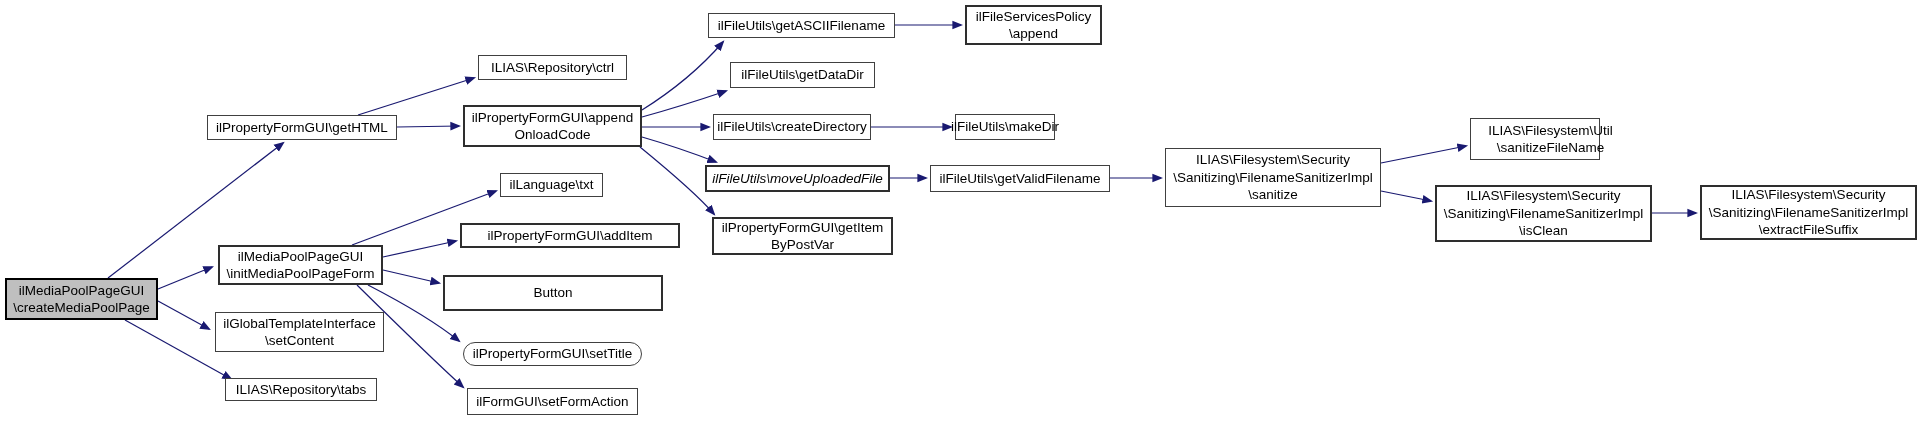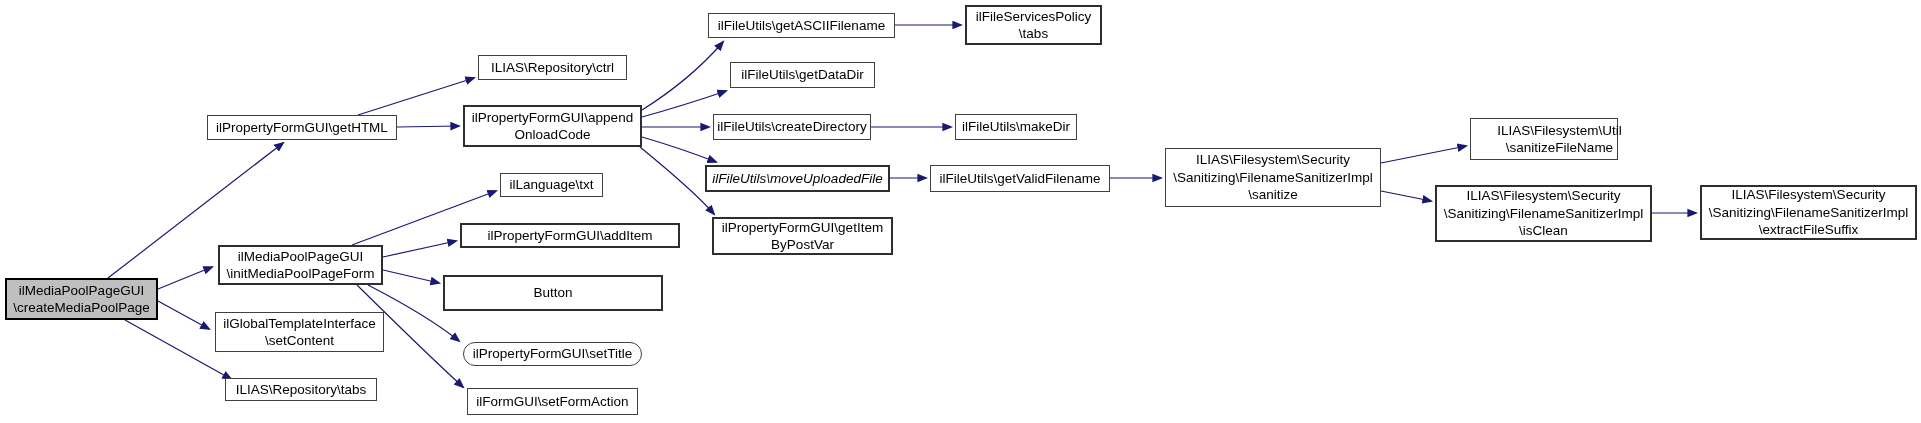--- a/index.html
+++ b/index.html
@@ -65,43 +65,43 @@
       </div>
       <div class="node thick" style="left: 463px; top: 105px; width: 179px; height: 42px;">
         <span>ilPropertyFormGUI\append</span>
         <span>OnloadCode</span>
       </div>
       <div class="node" style="left: 708px; top: 13px; width: 187px; height: 25px;">
         <span>ilFileUtils\getASCIIFilename</span>
       </div>
       <div class="node thick" style="left: 965px; top: 5px; width: 137px; height: 40px;">
         <span>ilFileServicesPolicy</span>
-        <span>\tabs</span>
+        <span>\append</span>
       </div>
       <div class="node" style="left: 730px; top: 62px; width: 145px; height: 26px;">
         <span>ilFileUtils\getDataDir</span>
       </div>
       <div class="node" style="left: 713px; top: 114px; width: 158px; height: 26px;">
         <span>ilFileUtils\createDirectory</span>
       </div>
-      <div class="node" style="left: 955px; top: 114px; width: 122px; height: 26px;">
+      <div class="node" style="left: 955px; top: 114px; width: 100px; height: 26px;">
         <span>ilFileUtils\makeDir</span>
       </div>
       <div class="node thick" style="left: 705px; top: 165px; width: 185px; height: 27px; font-style: italic;">
         <span>ilFileUtils\moveUploadedFile</span>
       </div>
       <div class="node" style="left: 930px; top: 165px; width: 180px; height: 27px;">
         <span>ilFileUtils\getValidFilename</span>
       </div>
       <div class="node" style="left: 1165px; top: 148px; width: 216px; height: 59px;">
         <span>ILIAS\Filesystem\Security</span>
         <span>\Sanitizing\FilenameSanitizerImpl</span>
         <span>\sanitize</span>
       </div>
-      <div class="node" style="left: 1470px; top: 118px; width: 148px; height: 42px; padding-left: 31px;">
+      <div class="node" style="left: 1470px; top: 118px; width: 130px; height: 42px; padding-left: 31px;">
         <span>ILIAS\Filesystem\Util</span>
         <span>\sanitizeFileName</span>
       </div>
       <div class="node thick" style="left: 1435px; top: 185px; width: 217px; height: 57px;">
         <span>ILIAS\Filesystem\Security</span>
         <span>\Sanitizing\FilenameSanitizerImpl</span>
         <span>\isClean</span>
       </div>
       <div class="node thick" style="left: 1700px; top: 185px; width: 217px; height: 55px;">
         <span>ILIAS\Filesystem\Security</span>

